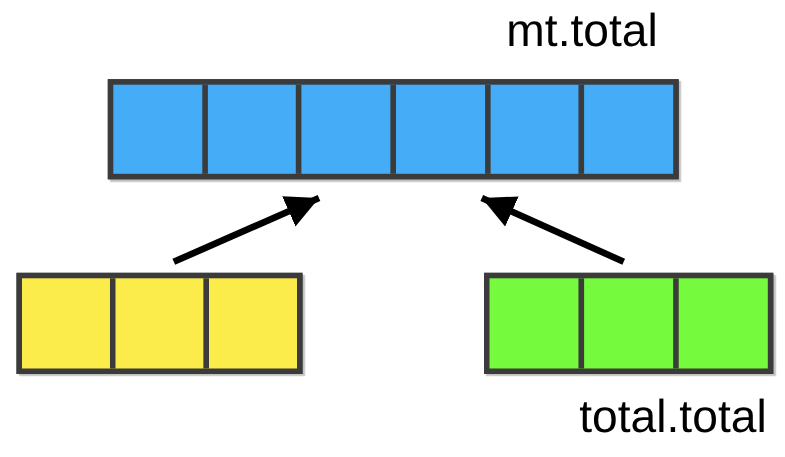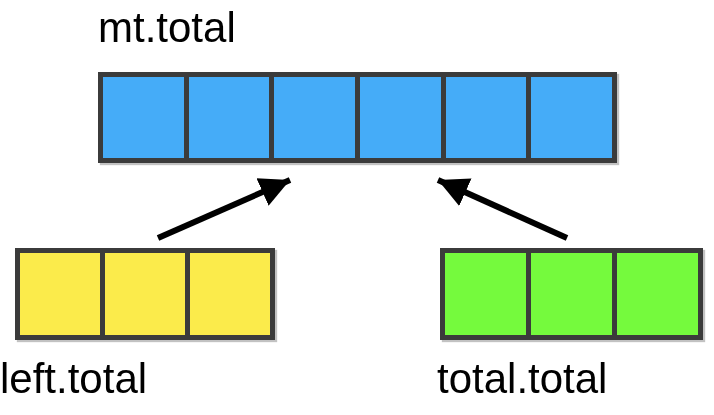--- a/index.html
+++ b/index.html
@@ -13,21 +13,21 @@
     height: 415px;
     background: #ffffff;
     overflow: hidden;
     font-family: "Liberation Sans", sans-serif;
   }
   .label {
     position: absolute;
     font-size: 42px;
     line-height: 48px;
     color: #000000;
-    text-align: left;
+    text-align: right;
     white-space: nowrap;
   }
   .label-mt    { left: 98px;  top: 4px;   width: 500px; }
   .label-left  { left: 0px;   top: 355px; width: 256px; }
   .label-right { left: 437px; top: 355px; width: 260px; }
 
   .array {
     position: absolute;
     display: flex;
     box-sizing: border-box;
@@ -75,21 +75,20 @@
     <line x1="158" y1="238" x2="290" y2="180" stroke-width="6" marker-end="url(#arrowhead)" stroke="#000000"></line>
     <line x1="567" y1="238" x2="438" y2="180" stroke-width="6" marker-end="url(#arrowhead)" stroke="#000000"></line>
   </svg>
 
   <div class="array array-left">
       <div class="cell" style="background: rgb(251, 235, 75);"></div>
       <div class="cell" style="background: rgb(251, 235, 75);"></div>
       <div class="cell" style="background: rgb(251, 235, 75);"></div>
     </div>
 
-  <div class="label label-left">left.total</div>
 
   <div class="array array-right">
       <div class="cell" style="background: rgb(117, 250, 61);"></div>
       <div class="cell" style="background: rgb(117, 250, 61);"></div>
       <div class="cell" style="background: rgb(117, 250, 61);"></div>
     </div>
 
   <div class="label label-right">total.total</div>
 
 </div>

